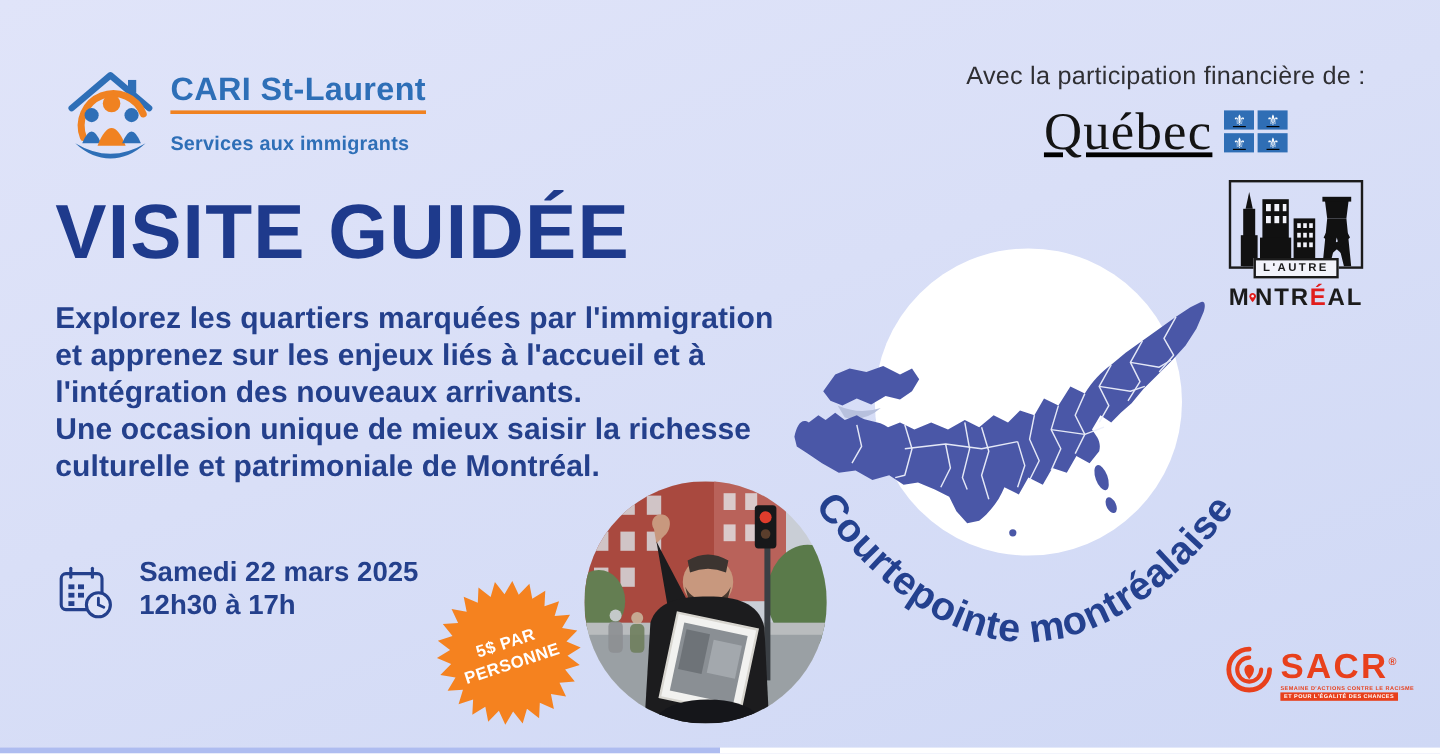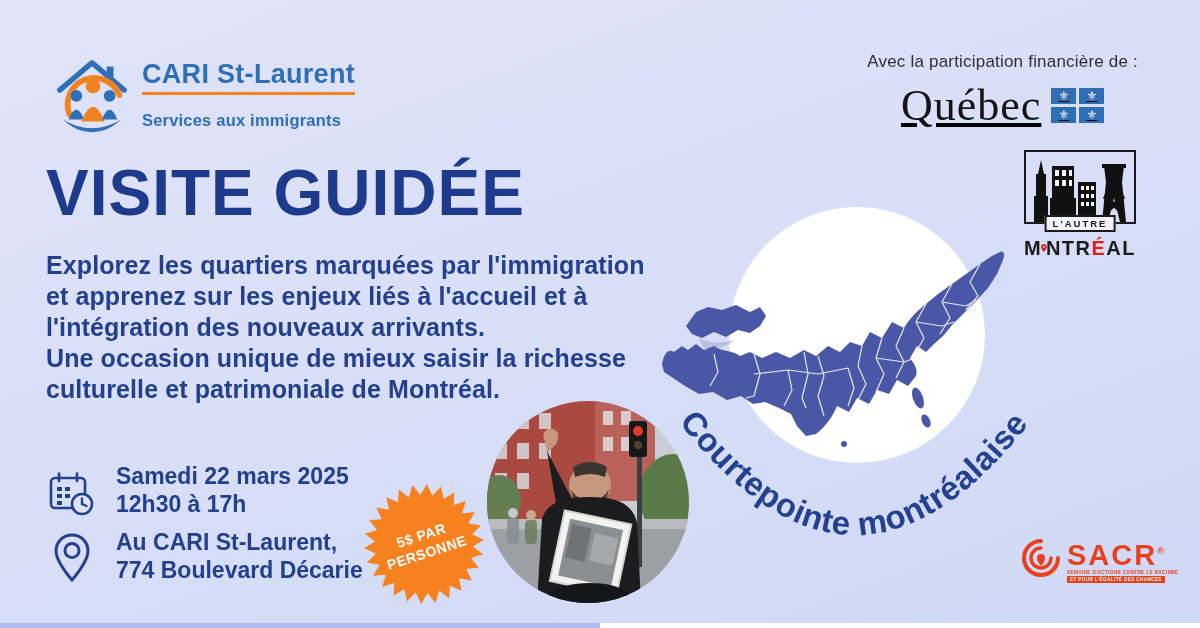--- a/index.html
+++ b/index.html
@@ -10,21 +10,21 @@
     background:linear-gradient(160deg,#e0e4f9 0%,#d9dff7 45%,#cfd8f5 100%);
     overflow:hidden;
   }
   
   .cari-logo { position:absolute; left:48px; top:50px; display:flex; align-items:center; gap:6px; }
   .cari-text .name { font-size:27px; font-weight:bold; color:#2e6fb7; letter-spacing:.3px;
     border-bottom:3px solid #f08221; padding-bottom:2px; }
   .cari-text .tagline { font-size:16.5px; font-weight:bold; color:#2e6fb7; margin-top:16px; letter-spacing:.2px; }
   
   .funding { position:absolute; right:62px; top:52px; text-align:center; }
-  .funding-label { font-size:17px; color:#2f2f33; letter-spacing:.2px; }
+  .funding-label { font-size:21px; color:#2f2f33; letter-spacing:.2px; }
   .quebec-row { margin-top:8px; display:flex; align-items:center; justify-content:center; gap:10px;text-decoration:underline; }
   .quebec-wordmark { font-family:"Liberation Serif", serif; font-size:44px; color:#141414; letter-spacing:1px; }
   .quebec-flag { display:grid; grid-template-columns:25px 25px; grid-template-rows:16px 16px; gap:3px; }
   .quebec-flag .cell { background:#2f6eb5; color:#fff; font-size:12px; line-height:16px; text-align:center; }
   
   .autre { position:absolute; left:1024px; top:150px; width:112px; text-align:left; }
   .autre-frame { border:2px solid #1b1b1b; height:74px; position:relative; background:transparent; }
   .autre-sub { position:absolute; left:50%; transform:translateX(-50%); bottom:-10px;
     background:#f2f3fa; border:2px solid #1b1b1b; font-size:9.5px; font-weight:bold;
     letter-spacing:2px; color:#1b1b1b; padding:1px 6px; white-space:nowrap; }
@@ -230,32 +230,20 @@
               <rect x="17" y="24" width="5" height="4"></rect>
             <rect x="9" y="31" width="5" height="4"></rect>
           </g>
           <circle cx="34" cy="34" r="10" fill="#dfe4f8" stroke="#24408c" stroke-width="2.6"></circle>
           <path d="M34,28.5 L34,34 L38.5,36" fill="none" stroke="#24408c" stroke-width="2.4" stroke-linecap="round"></path>
         </svg>
       </div>
       <div class="detail-text">
         <div>Samedi 22 mars 2025</div>
         <div>12h30 à 17h</div>
-      </div>
-    </div>
-    <div class="detail-row">
-      <div class="detail-icon">
-        <svg width="40" height="52" viewBox="0 0 40 52">
-          <path d="M20,3 C11,3 4,10 4,19 C4,30 20,48 20,48 C20,48 36,30 36,19 C36,10 29,3 20,3 Z" fill="none" stroke="#24408c" stroke-width="3"></path>
-          <circle cx="20" cy="18.5" r="7" fill="none" stroke="#24408c" stroke-width="3"></circle>
-        </svg>
-      </div>
-      <div class="detail-text">
-        <div>Au CARI St-Laurent,</div>
-        <div>774 Boulevard Décarie</div>
       </div>
     </div>
   </div>
 
   <div class="badge">
     <svg width="124" height="124" viewBox="0 0 124 124">
       <polygon fill="#f5821f" points="122.0,62.0 110.6,67.9 120.3,76.4 107.8,79.4 115.1,89.9 102.3,89.8 106.9,101.8 94.5,98.7 96.1,111.4 84.8,105.4 83.3,118.1 73.7,109.6 69.2,121.6 62.0,111.0 54.8,121.6 50.3,109.6 40.7,118.1 39.2,105.4 27.9,111.4 29.5,98.7 17.1,101.8 21.7,89.8 8.9,89.9 16.2,79.4 3.7,76.4 13.4,67.9 2.0,62.0 13.4,56.1 3.7,47.6 16.2,44.6 8.9,34.1 21.7,34.2 17.1,22.2 29.5,25.3 27.9,12.6 39.2,18.6 40.7,5.9 50.3,14.4 54.8,2.4 62.0,13.0 69.2,2.4 73.7,14.4 83.3,5.9 84.8,18.6 96.1,12.6 94.5,25.3 106.9,22.2 102.3,34.2 115.1,34.1 107.8,44.6 120.3,47.6 110.6,56.1"></polygon>
     </svg>
     <div class="badge-text">
       <div>5$ PAR</div>

